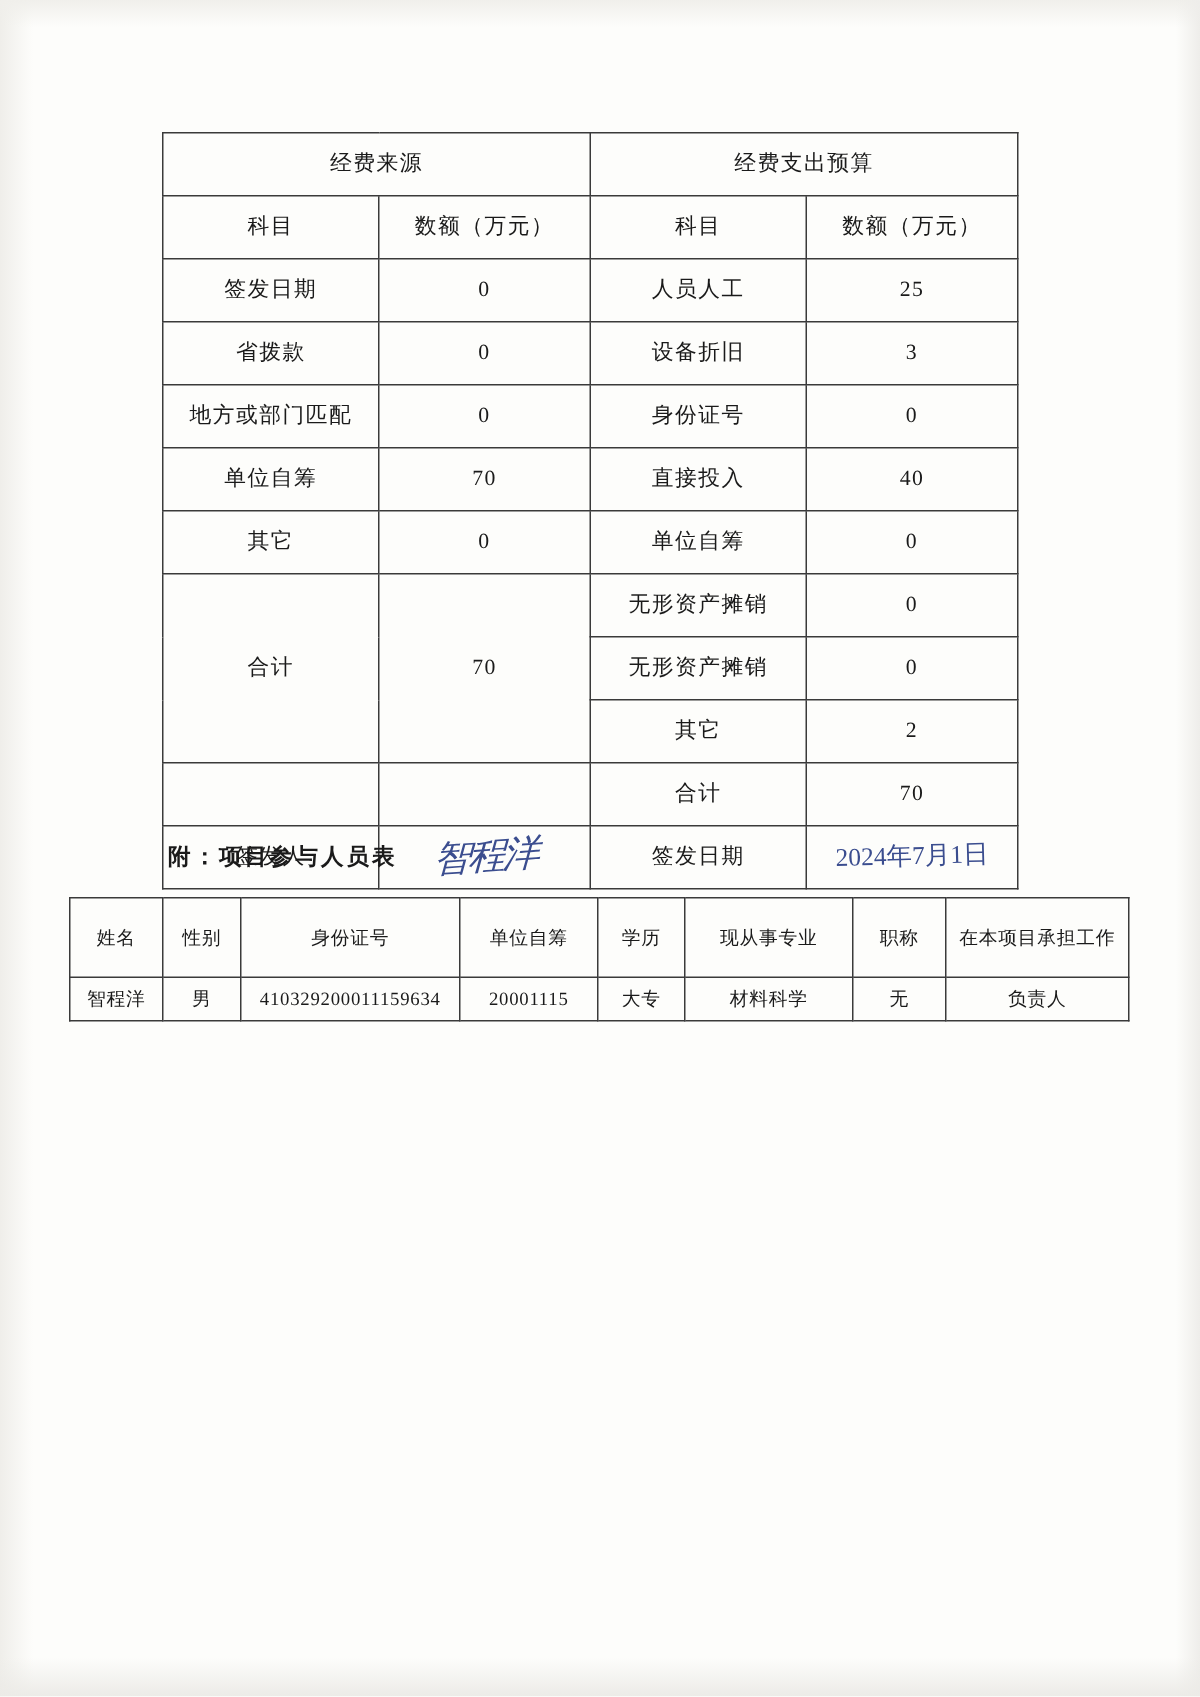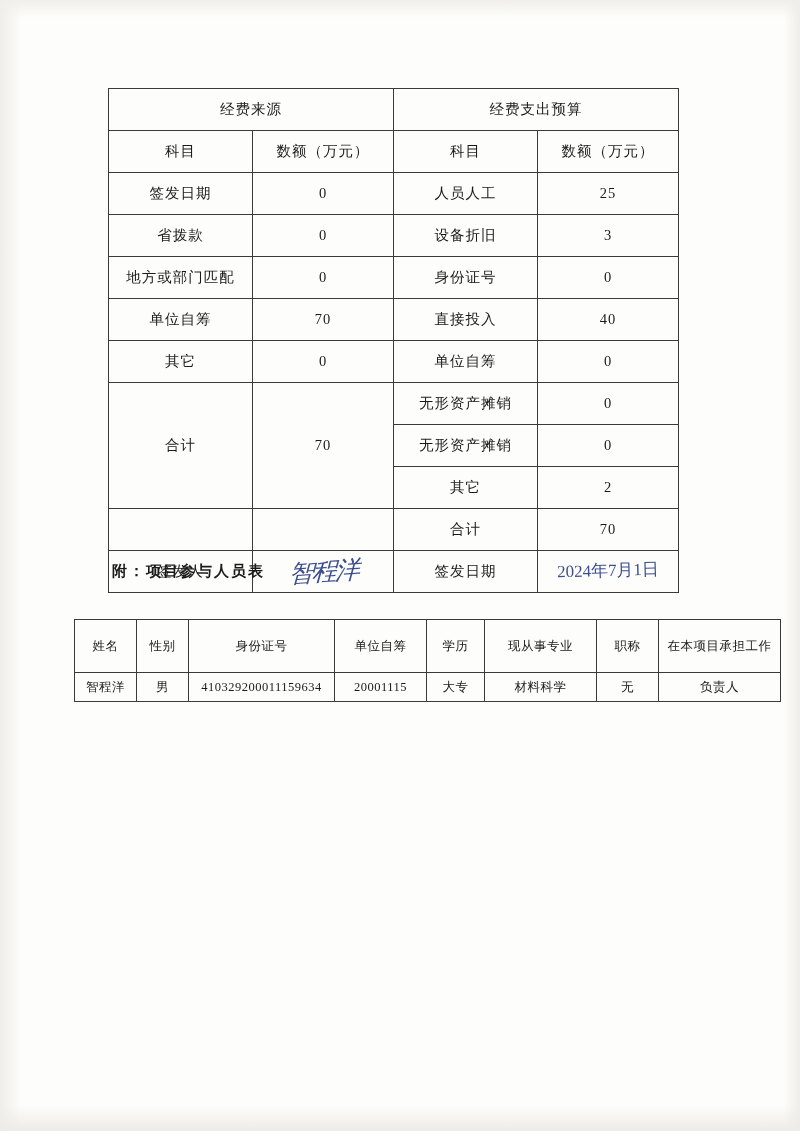--- a/index.html
+++ b/index.html
@@ -89,24 +89,23 @@
     left: 112px;
     top: 562px;
     font-size: 15px;
     font-weight: bold;
     letter-spacing: 2px;
   }
 
   
   .people-wrap {
     position: absolute;
-    left: 74px;
+    left: 46px;
     top: 598px;
     width: 706px;
-    margin-top: 21px;
   }
   table.people {
     border-collapse: collapse;
     width: 100%;
     table-layout: fixed;
   }
   table.people th, table.people td {
     border: 1px solid #3a3a3a;
     text-align: center;
     vertical-align: middle;

